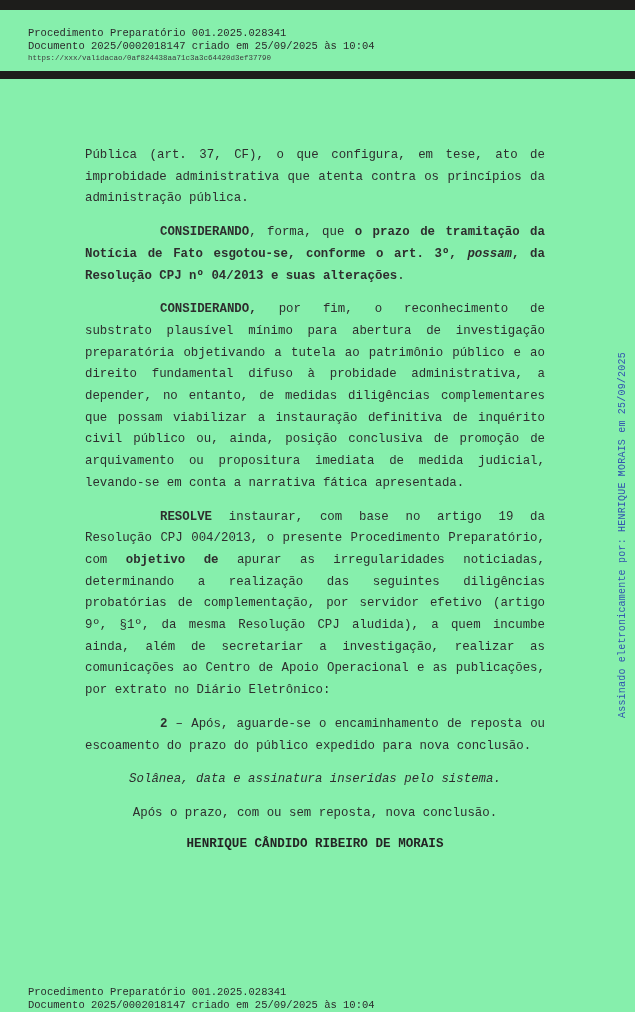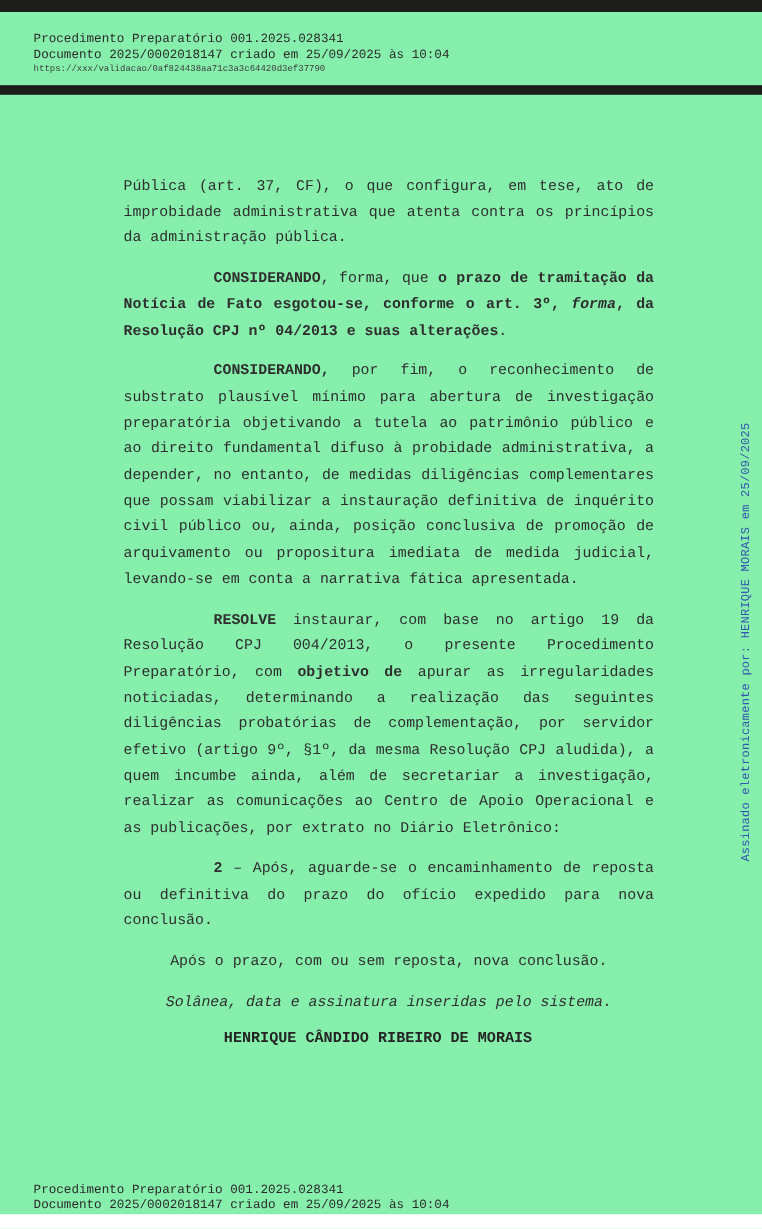--- a/index.html
+++ b/index.html
@@ -42,21 +42,21 @@
     white-space: nowrap;
   }
 
   .doc-body {
     position: absolute;
     top: 145px;
     left: 85px;
     width: 460px;
   }
   .para {
-    margin: 0 0 12px 18px;
+    margin: 0 0 12px 0;
     font-size: 12.4px;
     line-height: 21.7px;
     color: #2e2e2e;
   }
   .para.justify { text-align: justify; }
   .para.center  { text-align: center; }
   .para.indent  { text-indent: 75px; }
   .para.gap-top { margin-top: 6px; }
   .b { font-weight: bold; }
   .i { font-style: italic; }
@@ -95,26 +95,26 @@
     <div class="meta-line">Procedimento Preparatório 001.2025.028341</div>
     <div class="meta-line">Documento 2025/0002018147 criado em 25/09/2025 às 10:04</div>
     <div class="meta-url">https://xxx/validacao/0af824438aa71c3a3c64420d3ef37790</div>
   </div>
 
   <div class="bar bar-header" style="background: rgb(29, 29, 27);"></div>
 
   <div class="doc-body">
 
     <p class="para justify"><span>Pública (art. 37, CF), o que configura, em tese, ato de improbidade administrativa que atenta contra os princípios da administração pública.</span></p>
-      <p class="para justify indent"><span class="b">CONSIDERANDO</span><span>, forma, que </span><span class="b">o prazo de tramitação da Notícia de Fato esgotou-se, conforme o art. 3º, </span><span class="b i">forma</span><span class="b">, da Resolução CPJ nº 04/2013 e suas alterações</span><span>.</span></p>
+      <p class="para justify indent"><span class="b">CONSIDERANDO</span><span>, forma, que </span><span class="b">o prazo de tramitação da Notícia de Fato esgotou-se, conforme o art. 3º, </span><span class="b i">possam</span><span class="b">, da Resolução CPJ nº 04/2013 e suas alterações</span><span>.</span></p>
       <p class="para justify indent"><span class="b">CONSIDERANDO,</span><span> por fim, o reconhecimento de substrato plausível mínimo para abertura de investigação preparatória objetivando a tutela ao patrimônio público e ao direito fundamental difuso à probidade administrativa, a depender, no entanto, de medidas diligências complementares que possam viabilizar a instauração definitiva de inquérito civil público ou, ainda, posição conclusiva de promoção de arquivamento ou propositura imediata de medida judicial, levando-se em conta a narrativa fática apresentada.</span></p>
       <p class="para justify indent"><span class="b">RESOLVE</span><span> instaurar, com base no artigo 19 da Resolução CPJ 004/2013, o presente Procedimento Preparatório, com </span><span class="b">objetivo de</span><span> apurar as irregularidades noticiadas, determinando a realização das seguintes diligências probatórias de complementação, por servidor efetivo (artigo 9º, §1º, da mesma Resolução CPJ aludida), a quem incumbe ainda, além de secretariar a investigação, realizar as comunicações ao Centro de Apoio Operacional e as publicações, por extrato no Diário Eletrônico:</span></p>
-      <p class="para justify indent"><span class="b">2</span><span> – Após, aguarde-se o encaminhamento de reposta ou definitiva do prazo do ofício expedido para nova conclusão.</span></p>
+      <p class="para justify indent"><span class="b">2</span><span> – Após, aguarde-se o encaminhamento de reposta ou escoamento do prazo do público expedido para nova conclusão.</span></p>
+      <p class="para center gap-top"><span class="i">Solânea, data e assinatura inseridas pelo sistema.</span></p>
       <p class="para center"><span>Após o prazo, com ou sem reposta, nova conclusão.</span></p>
-      <p class="para center gap-top"><span class="i">Solânea, data e assinatura inseridas pelo sistema.</span></p>
       <div class="sig-block">
       <div class="sig-name">HENRIQUE CÂNDIDO RIBEIRO DE MORAIS</div>
     </div>
   </div>
 
   <div class="stamp-vertical" style="color: rgb(51, 86, 176);">Assinado eletronicamente por: HENRIQUE MORAIS em 25/09/2025</div>
 
   <div class="doc-footer">
     <div class="meta-line">Procedimento Preparatório 001.2025.028341</div>
     <div class="meta-line">Documento 2025/0002018147 criado em 25/09/2025 às 10:04</div>

